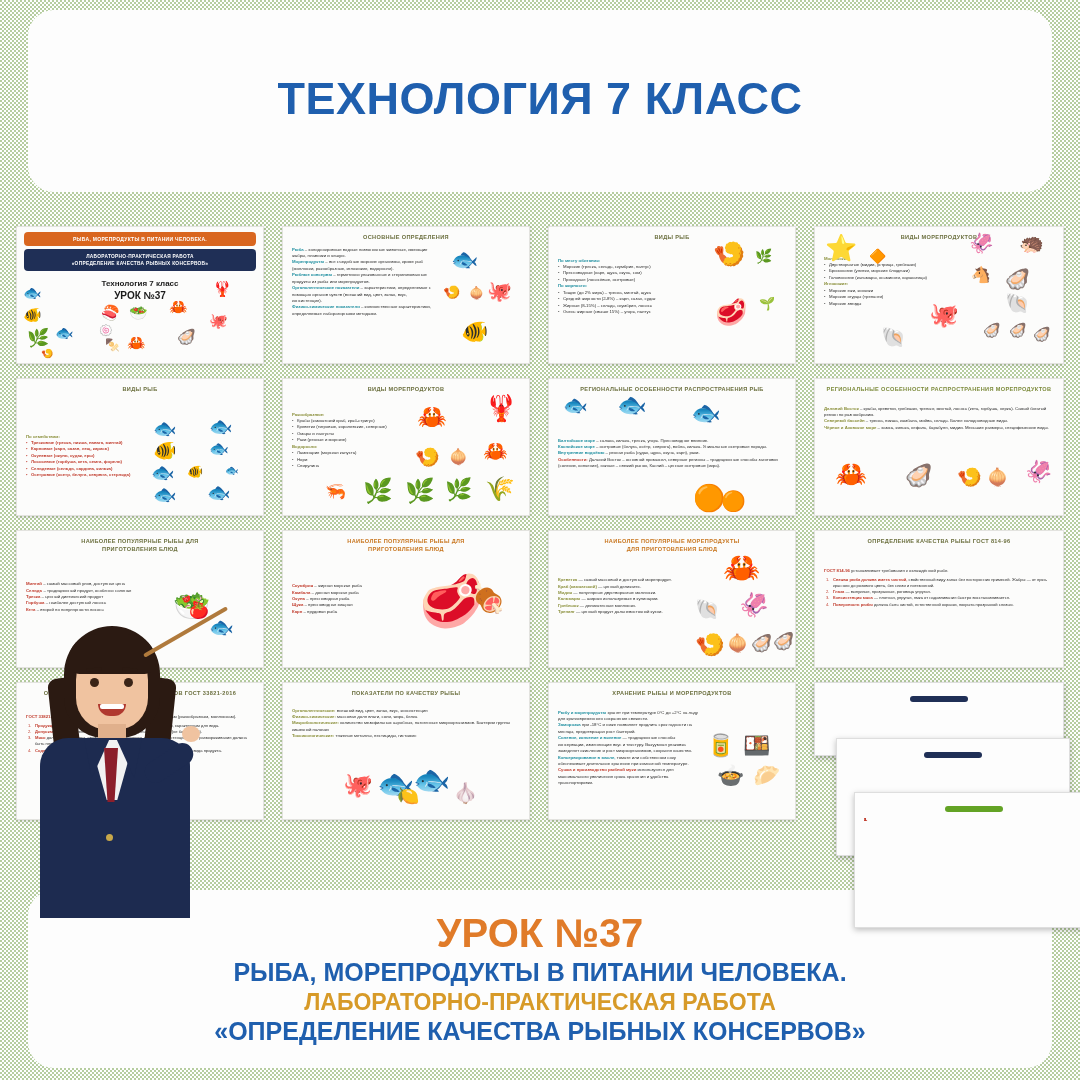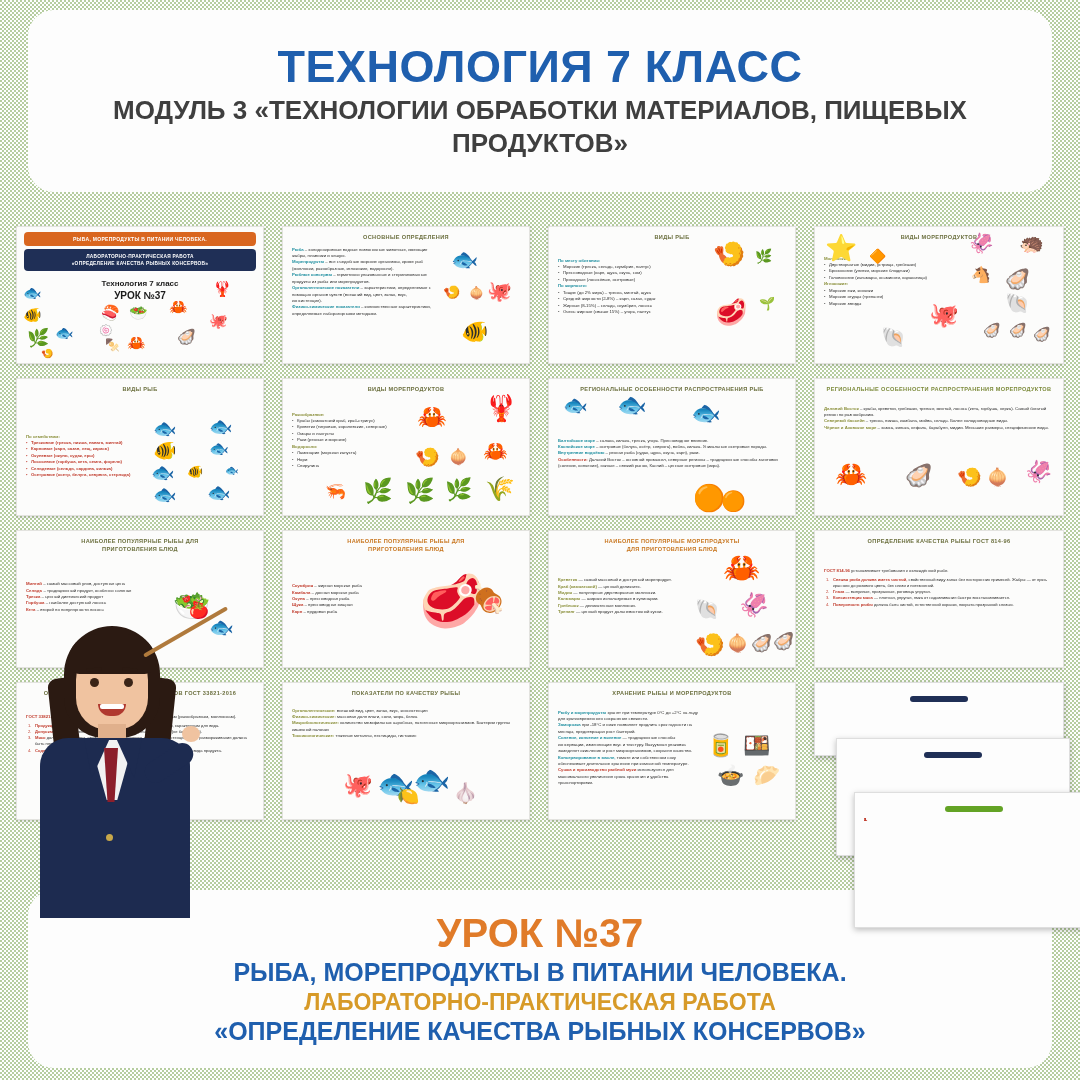--- a/index.html
+++ b/index.html
@@ -134,21 +134,20 @@
                  padding-left:7px; position:relative; counter-increment:labitem; }
   .lab-list li:before { content:counter(labitem) "."; position:absolute; left:0; color:#c03a2b; }
   .lab-list { counter-reset:labitem; }
   .lab-list li b { color:#c03a2b; }
 </style>
 </head>
 <body>
 
 <div class="banner" id="top-banner">
   <div class="t-line1">ТЕХНОЛОГИЯ 7 КЛАСС</div>
-  <div class="t-line2">МОДУЛЬ 3 «ТЕХНОЛОГИИ ОБРАБОТКИ МАТЕРИАЛОВ, ПИЩЕВЫХ ПРОДУКТОВ»</div>
 </div>
 
 <div id="slide-grid">
 
   <div class="slide" id="slide-1" style="left:0px; top:0px; width:248px; height:138px;">
     <div class="hdr-orange">РЫБА, МОРЕПРОДУКТЫ В ПИТАНИИ ЧЕЛОВЕКА.</div>
     <div class="hdr-navy">
       <div>ЛАБОРАТОРНО-ПРАКТИЧЕСКАЯ РАБОТА</div>
       <div>«ОПРЕДЕЛЕНИЕ КАЧЕСТВА РЫБНЫХ КОНСЕРВОВ»</div>
     </div>

